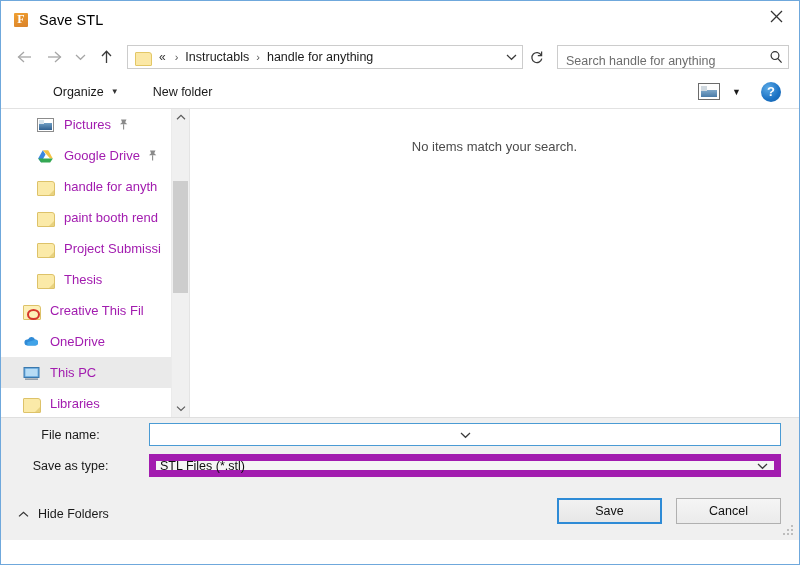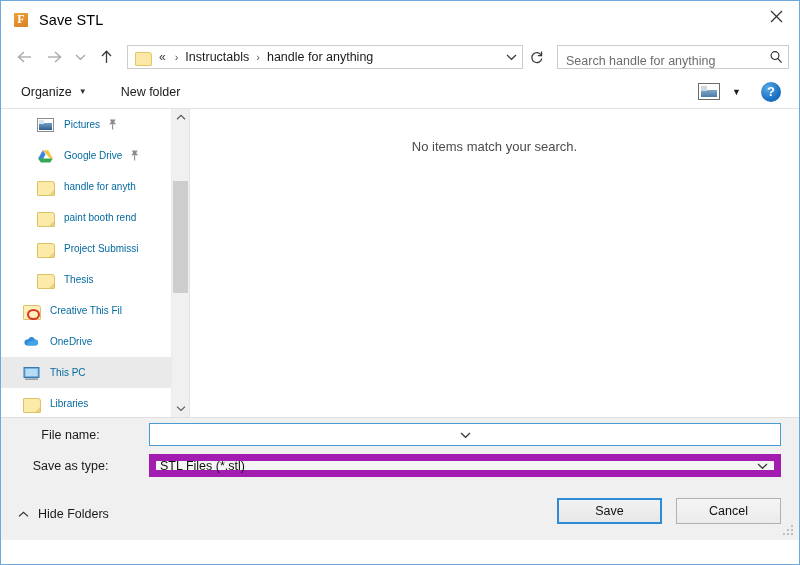--- a/index.html
+++ b/index.html
@@ -179,20 +179,21 @@
     padding-left: 14px;
     border-bottom: 1px solid #e2e2e2;
   }
   .cmd-item {
     display: flex;
     align-items: center;
     font-size: 12.5px;
     color: #1a1a1a;
     height: 24px;
     padding: 0 6px;
+    margin-left: 32px;
   }
   .cmd-caret {
     margin-left: 7px;
     color: #333;
     font-size: 8px;
     line-height: 1;
   }
   .cmd-spacer { flex: 1; }
   .view-icon {
     width: 22px; height: 17px;
@@ -252,22 +253,22 @@
     position: absolute;
     left: 0; top: 0; right: 17px; bottom: 0;
     overflow: hidden;
   }
   .tree-item {
     height: 31px;
     display: flex;
     align-items: center;
     padding-left: 22px;
     white-space: nowrap;
-    font-size: 10px;
-    color: #0369a1;
+    font-size: 13px;
+    color: #a21caf;
     position: relative;
   }
   .tree-item.indent { padding-left: 36px; }
   .tree-item.selected {
     background: #eaeaea;
   }
   .tree-item.selected::before {
     content:"";
     position:absolute; left:0; top:0; bottom:0; width:0px;
   }

